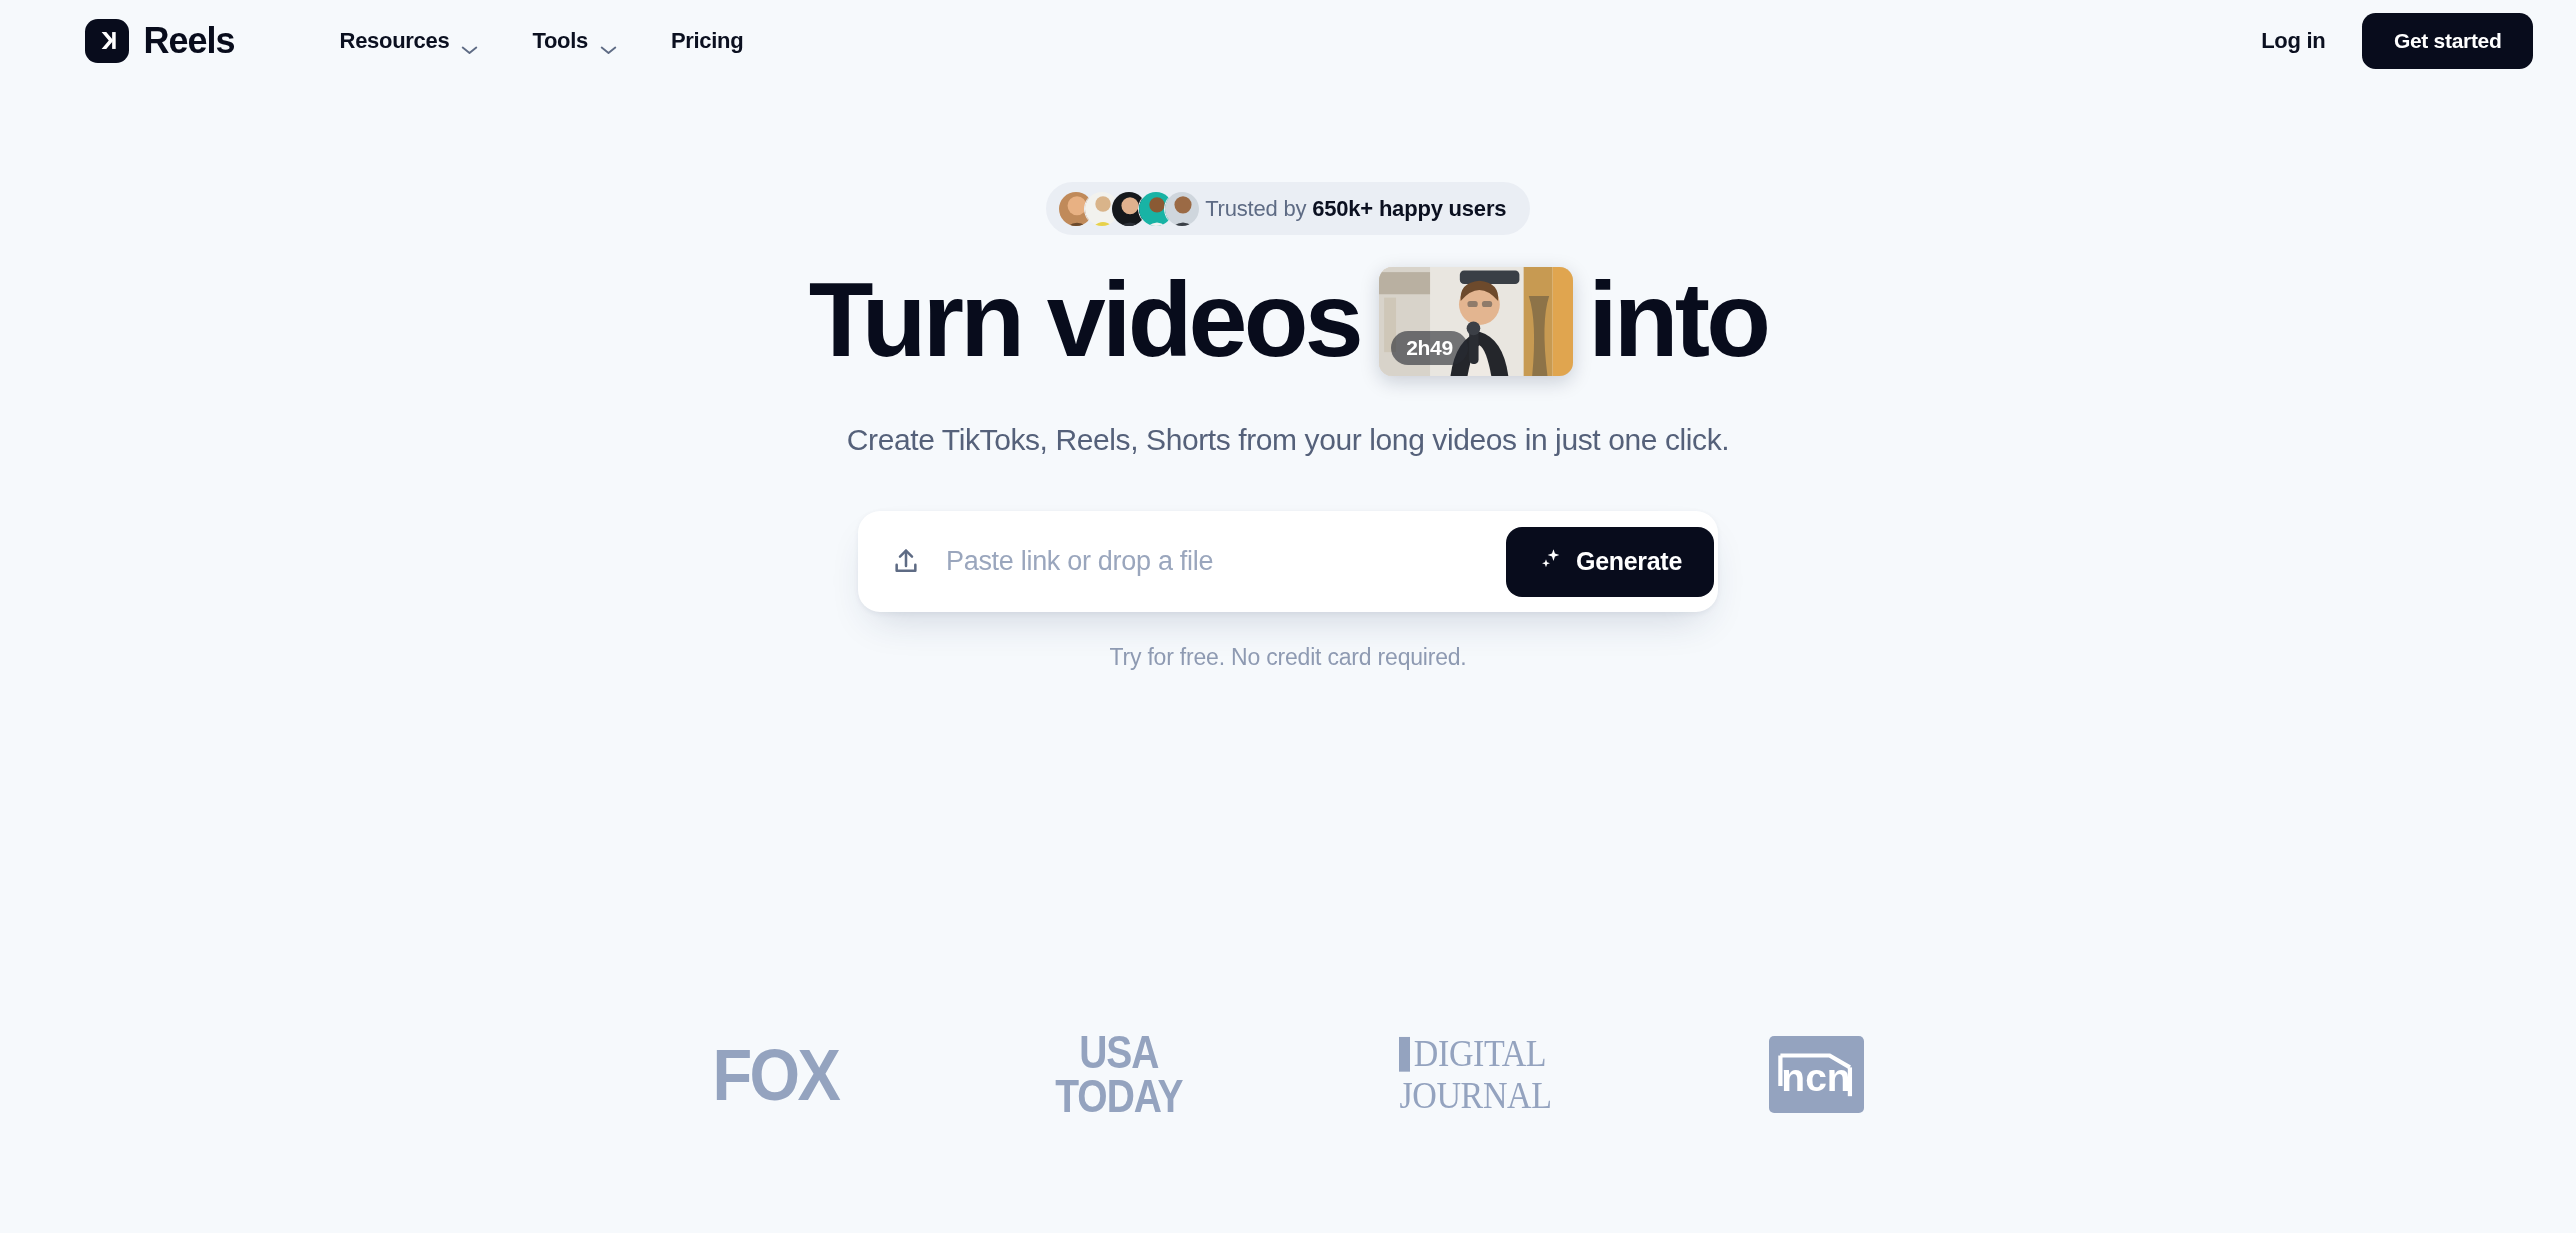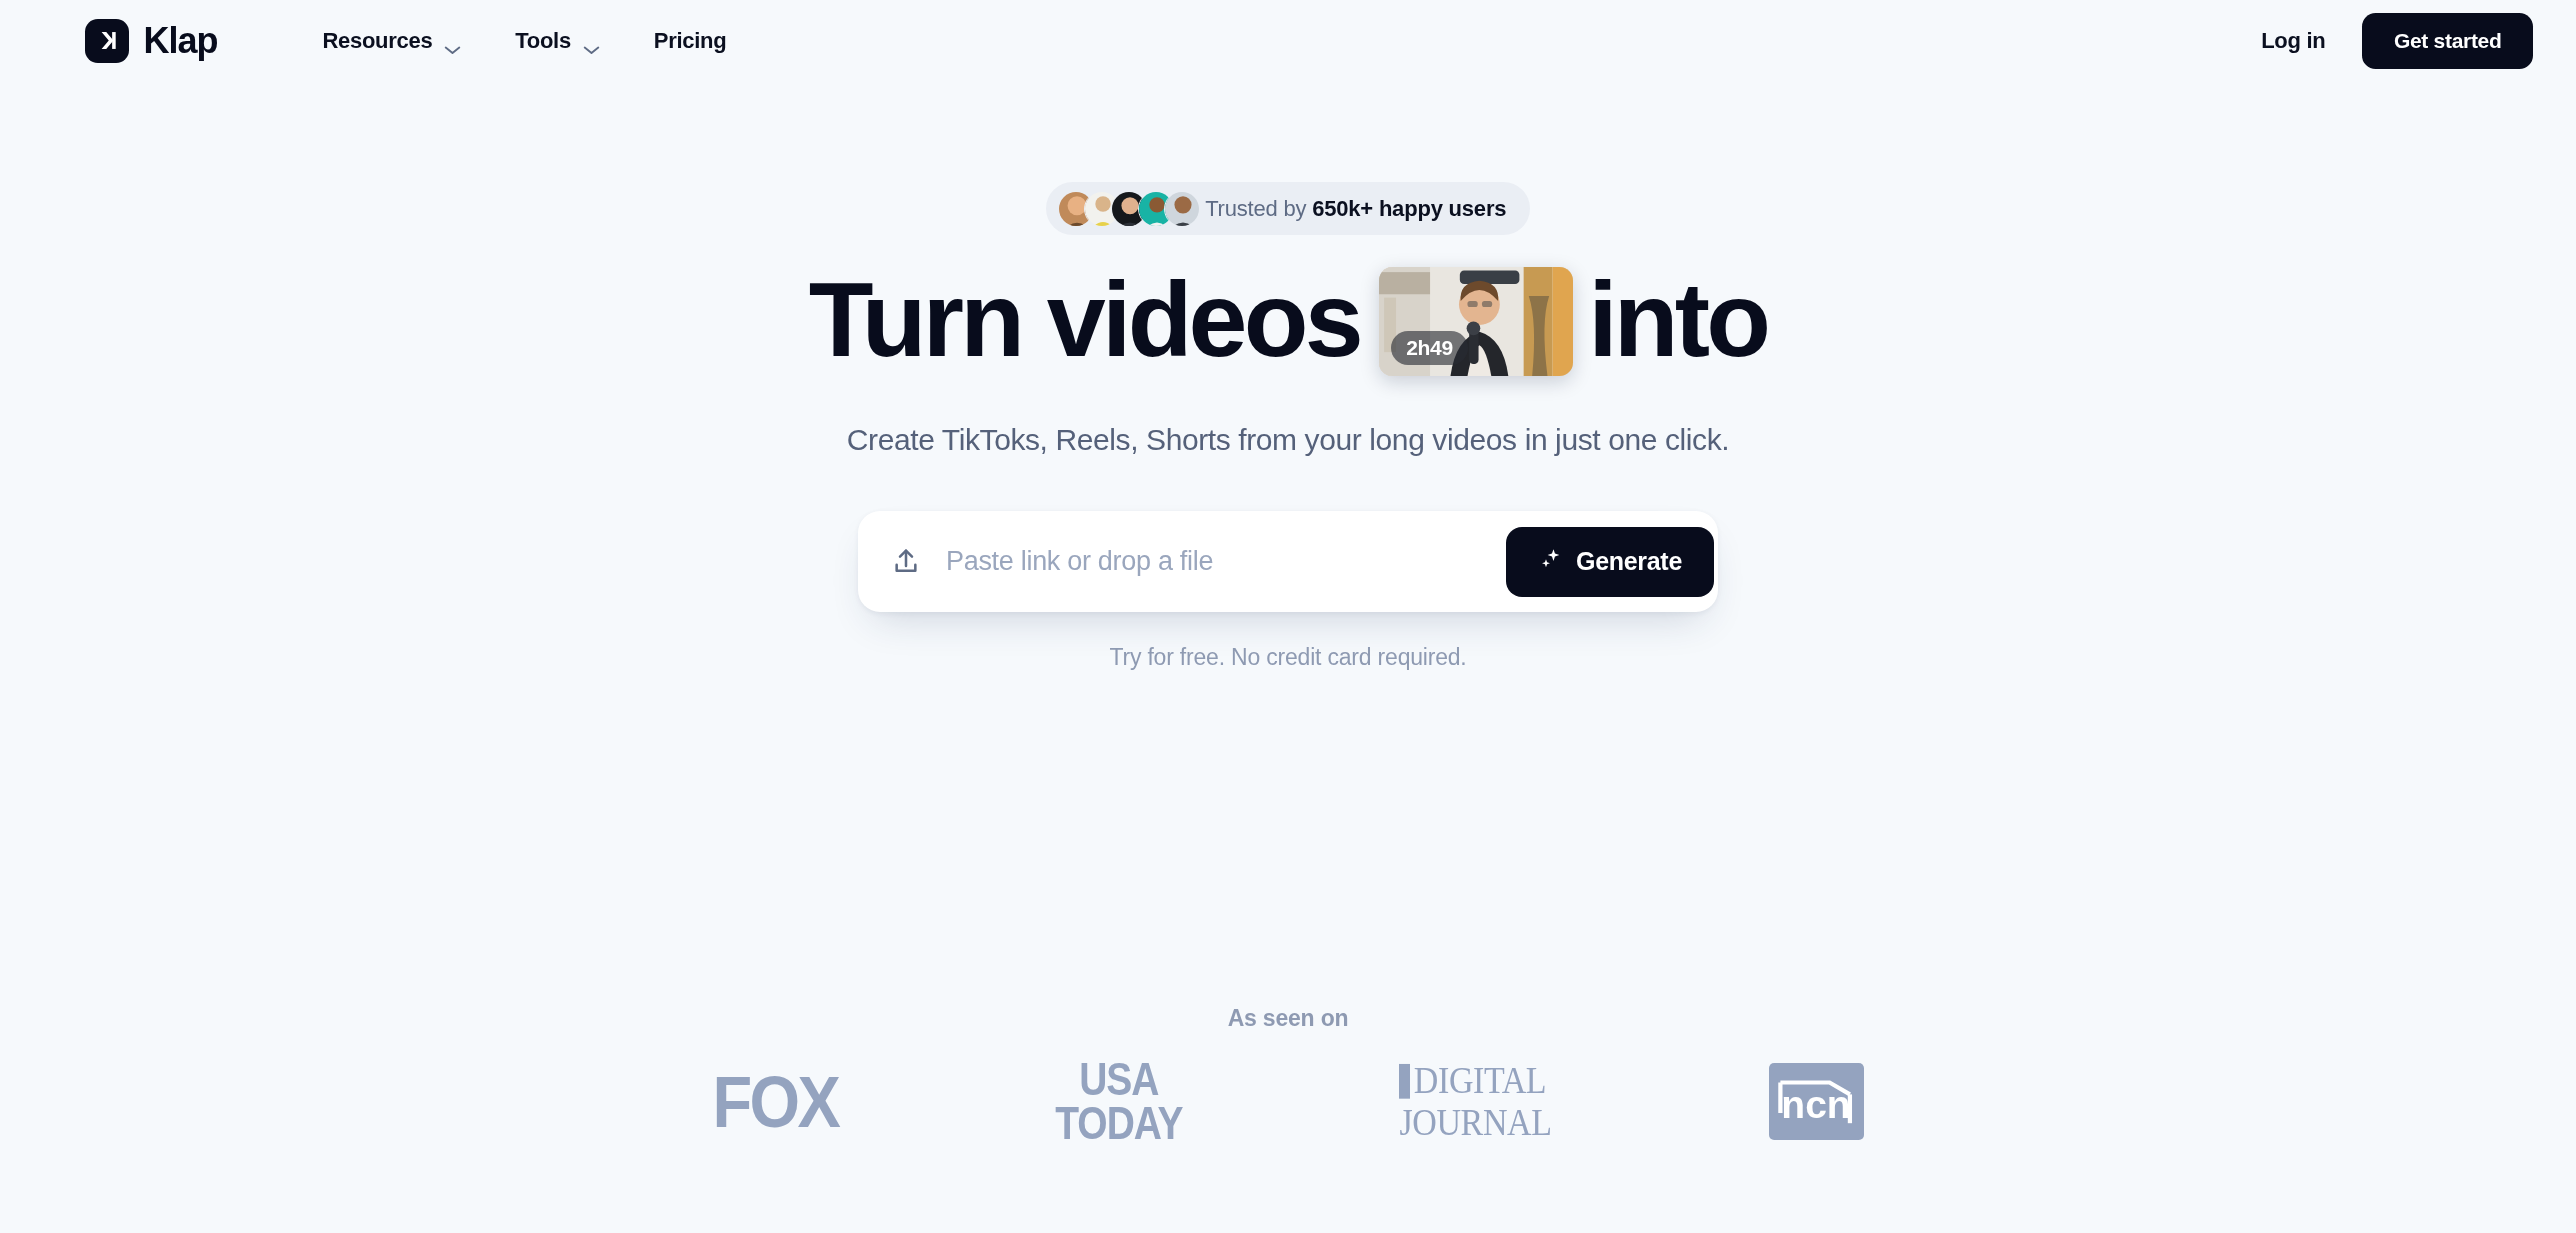--- a/index.html
+++ b/index.html
@@ -314,21 +314,21 @@
 
 <div class="navbar">
 
   <div class="brand">
     <div class="brand-mark">
       <svg width="27" height="27" viewBox="0 0 32 32" aria-hidden="true">
         <path d="M9 6 L17.5 16 L9 26 L14.5 26 L23 16 L14.5 6 Z" fill="#ffffff"></path>
         <rect x="21.5" y="6" width="4.2" height="20" fill="#ffffff"></rect>
       </svg>
     </div>
-    <div class="brand-name">Klap</div>
+    <div class="brand-name">Reels</div>
   </div>
 
   <div class="nav-links">
 
     <div class="nav-link">
       <span>Resources</span>
       <span class="chev">
         <svg width="17" height="10.2" viewBox="0 0 20 12">
             <path d="M2 3 L10 9.5 L18 3" stroke="#5e6b84" stroke-width="2.2" fill="none" stroke-linecap="round" stroke-linejoin="round"></path>
           </svg>
@@ -453,21 +453,20 @@
       </span>
       <span>Generate</span>
     </button>
   </div>
 
   <div class="fineprint">Try for free. No credit card required.</div>
 
 </div>
 
 <div class="asseen-wrap">
-  <div class="asseen-label">As seen on</div>
 
   <div class="logo-row">
 
     <div class="logo-item logo-fox">FOX</div>
 
     <div class="logo-item logo-usa">
       <div>USA</div>
       <div>TODAY</div>
     </div>
 

